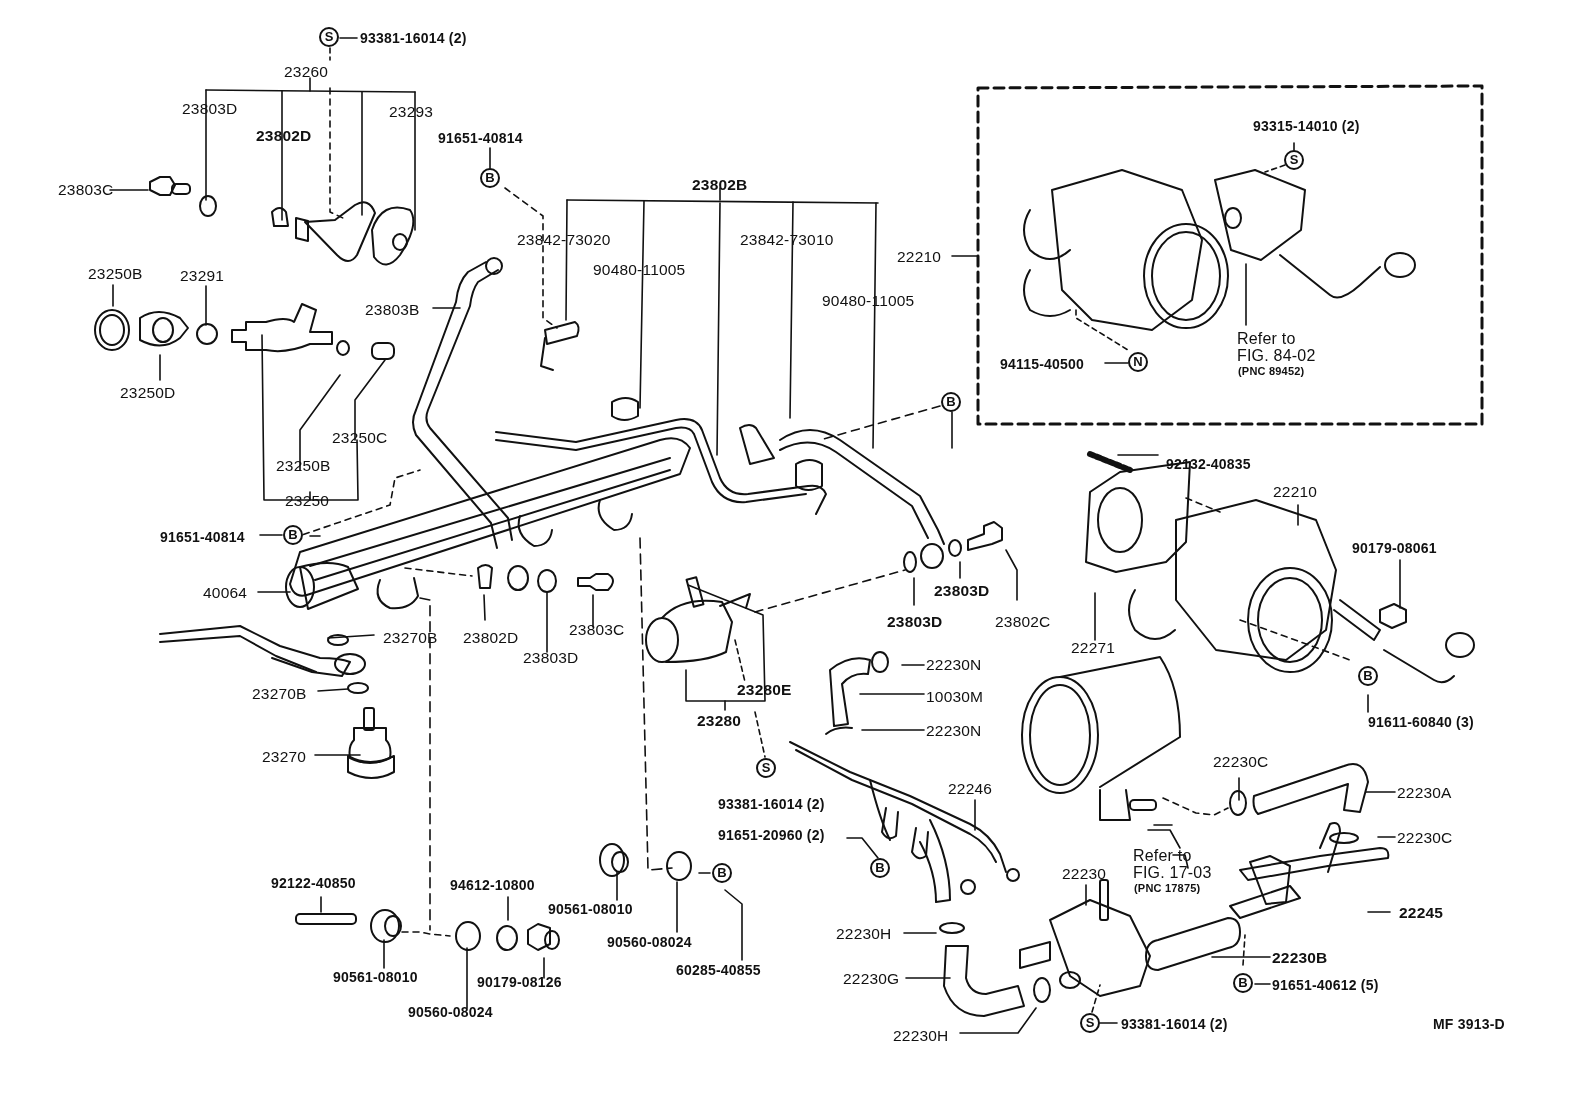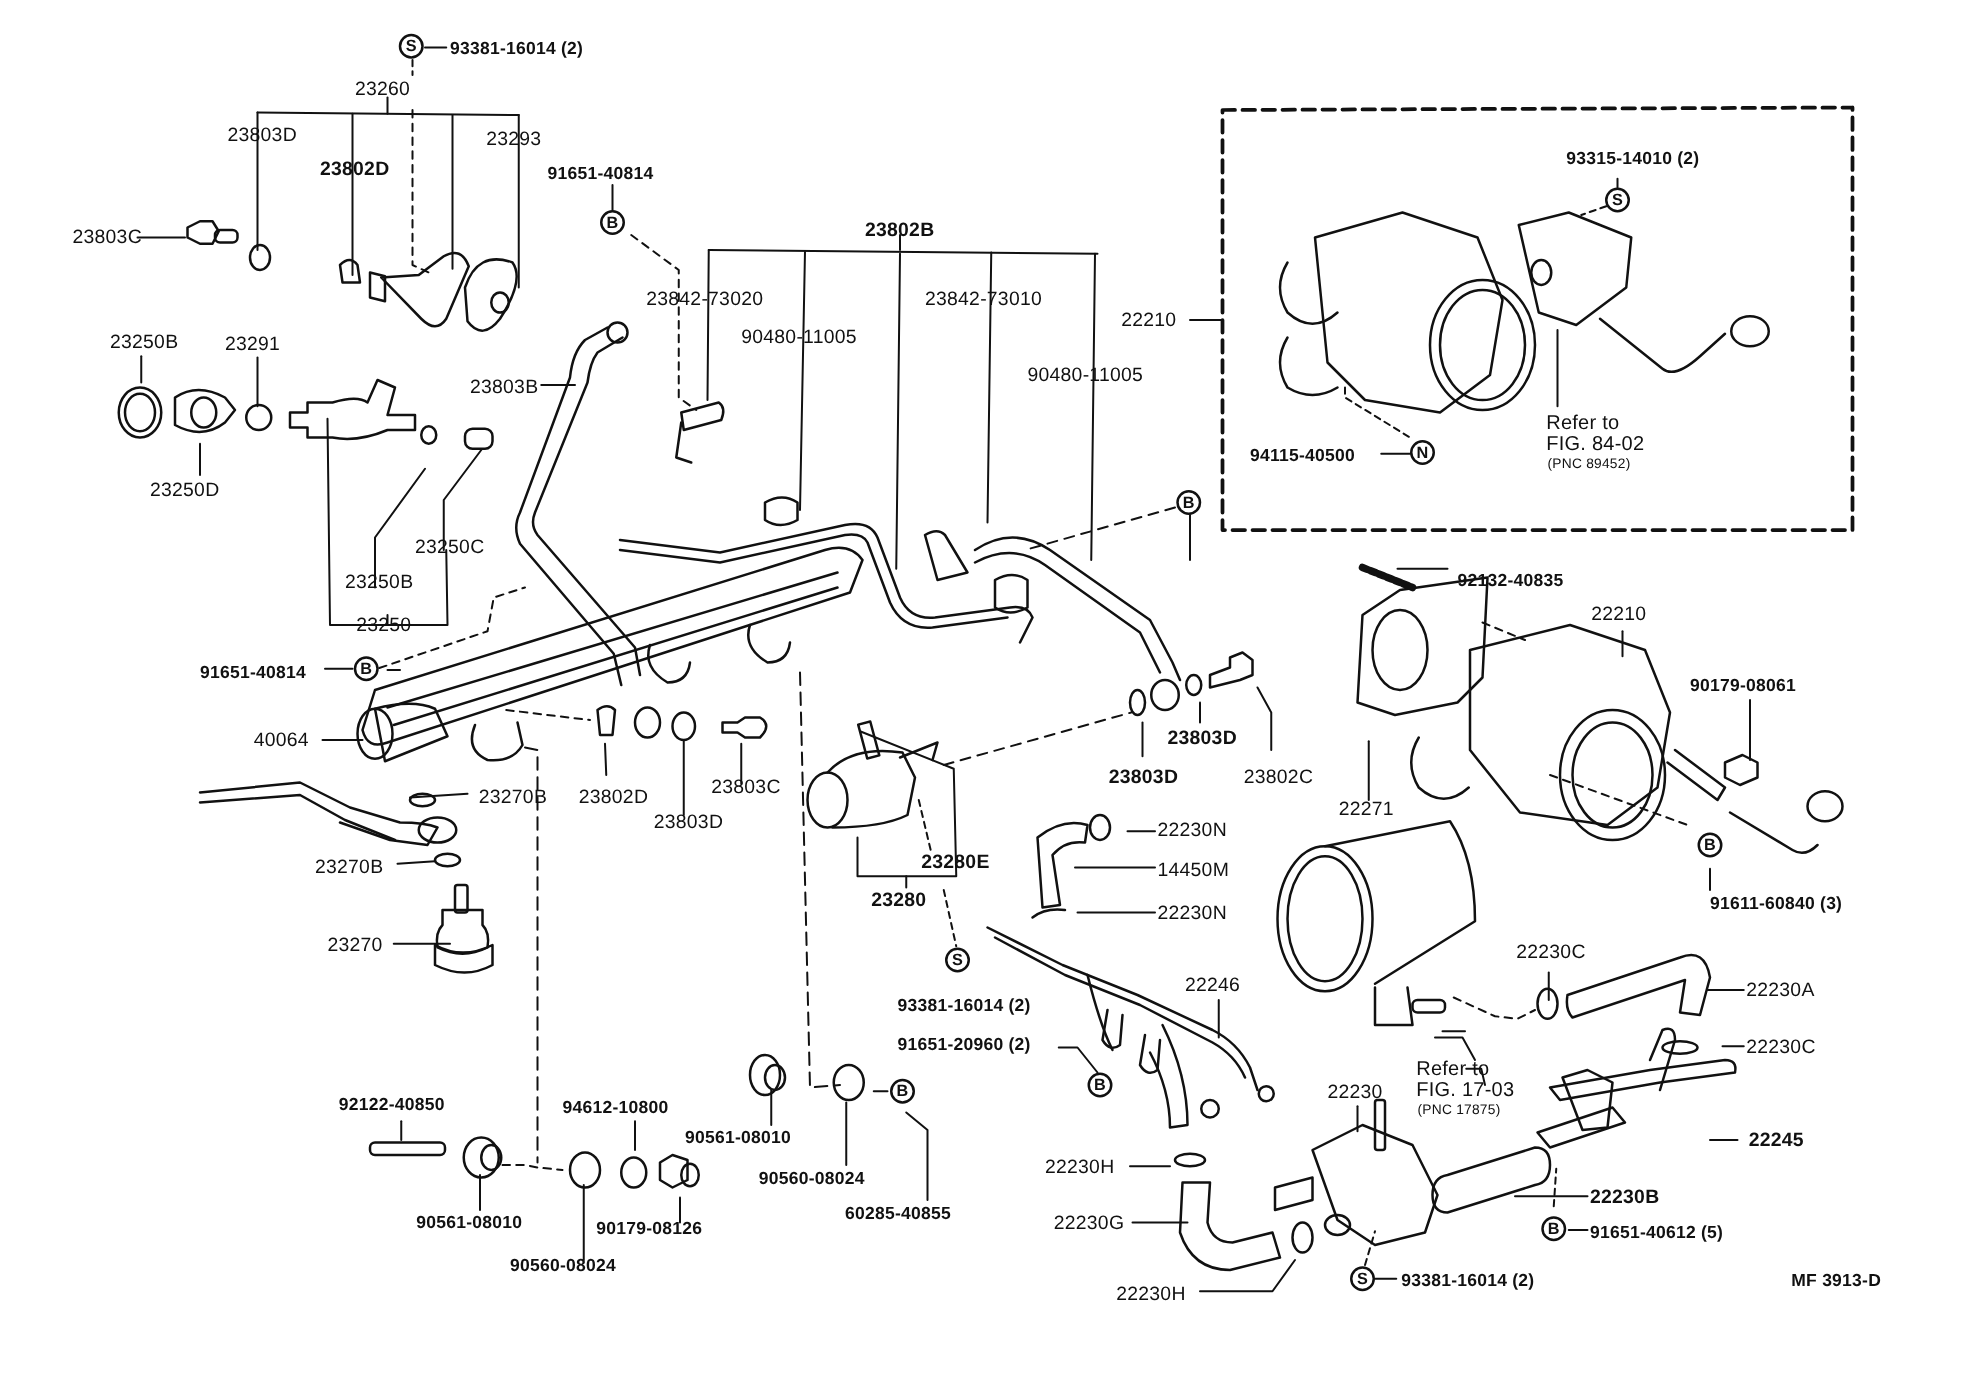--- a/index.html
+++ b/index.html
@@ -5,21 +5,21 @@
   html, body { margin: 0; padding: 0; background: #ffffff; }
   body { width: 1576px; height: 1100px; position: relative; overflow: hidden;
          font-family: "Liberation Sans", sans-serif; color: #111; }
   #stage { position: absolute; left: 0; top: 0; width: 1576px; height: 1100px; }
   svg#art { position: absolute; left: 0; top: 0; }
   .lbl { position: absolute; font-size: 15.5px; letter-spacing: 0.2px; white-space: nowrap;
          line-height: 1; color: #111; }
   .lbl.b { font-weight: bold; }
   .lbl.sm { font-size: 14px; font-weight: bold; }
   .lbl.note { font-size: 16px; line-height: 1.05; }
-  .lbl.tiny { font-size: 11px; font-weight: normal; }
+  .lbl.tiny { font-size: 11px; font-weight: bold; }
   .sym { position: absolute; width: 20px; height: 20px; border: 2px solid #111; border-radius: 50%;
          box-sizing: border-box; font-size: 13px; font-weight: bold; text-align: center; line-height: 16px; background: #fff; }
 </style>
 </head>
 <body>
 
 <div id="stage">
 <svg id="art" width="1576" height="1100" viewBox="0 0 1576 1100" fill="none" stroke="#111" stroke-width="2" stroke-linecap="round" stroke-linejoin="round">
 
   <g stroke-width="3">
@@ -304,40 +304,40 @@
 <span class="lbl" style="left:58px;top:182px">23803C</span>
 <span class="lbl sm" style="left:438px;top:131px">91651-40814</span>
 <span class="lbl b" style="left:692px;top:177px">23802B</span>
 <span class="lbl" style="left:517px;top:232px">23842-73020</span>
 <span class="lbl" style="left:593px;top:262px">90480-11005</span>
 <span class="lbl" style="left:740px;top:232px">23842-73010</span>
 <span class="lbl" style="left:822px;top:293px">90480-11005</span>
 <span class="lbl" style="left:88px;top:266px">23250B</span>
 <span class="lbl" style="left:180px;top:268px">23291</span>
 <span class="lbl" style="left:120px;top:385px">23250D</span>
-<span class="lbl" style="left:376px;top:302px">23803B</span>
+<span class="lbl" style="left:365px;top:302px">23803B</span>
 <span class="lbl" style="left:332px;top:430px">23250C</span>
 <span class="lbl" style="left:276px;top:458px">23250B</span>
 <span class="lbl" style="left:285px;top:493px">23250</span>
 <span class="lbl sm" style="left:160px;top:530px">91651-40814</span>
 <span class="lbl" style="left:203px;top:585px">40064</span>
 <span class="lbl" style="left:383px;top:630px">23270B</span>
 <span class="lbl" style="left:463px;top:630px">23802D</span>
 <span class="lbl" style="left:523px;top:650px">23803D</span>
 <span class="lbl" style="left:569px;top:622px">23803C</span>
 <span class="lbl" style="left:252px;top:686px">23270B</span>
 <span class="lbl" style="left:262px;top:749px">23270</span>
 <span class="lbl b" style="left:934px;top:583px">23803D</span>
 <span class="lbl b" style="left:887px;top:614px">23803D</span>
 <span class="lbl" style="left:995px;top:614px">23802C</span>
 <span class="lbl b" style="left:737px;top:682px">23280E</span>
 <span class="lbl b" style="left:697px;top:713px">23280</span>
 <span class="lbl sm" style="left:718px;top:797px">93381-16014 (2)</span>
 <span class="lbl" style="left:926px;top:657px">22230N</span>
-<span class="lbl" style="left:926px;top:689px">14450M</span>
+<span class="lbl" style="left:926px;top:689px">10030M</span>
 <span class="lbl" style="left:926px;top:723px">22230N</span>
 <span class="lbl" style="left:948px;top:781px">22246</span>
 <span class="lbl sm" style="left:718px;top:828px">91651-20960 (2)</span>
 <span class="lbl" style="left:897px;top:249px">22210</span>
 <span class="lbl sm" style="left:1253px;top:119px">93315-14010 (2)</span>
 <span class="lbl sm" style="left:1000px;top:357px">94115-40500</span>
 <span class="lbl note" style="left:1237px;top:331px">Refer to</span>
 <span class="lbl note" style="left:1237px;top:348px">FIG. 84-02</span>
 <span class="lbl tiny" style="left:1238px;top:366px">(PNC 89452)</span>
 <span class="lbl sm" style="left:1166px;top:457px">92132-40835</span>

